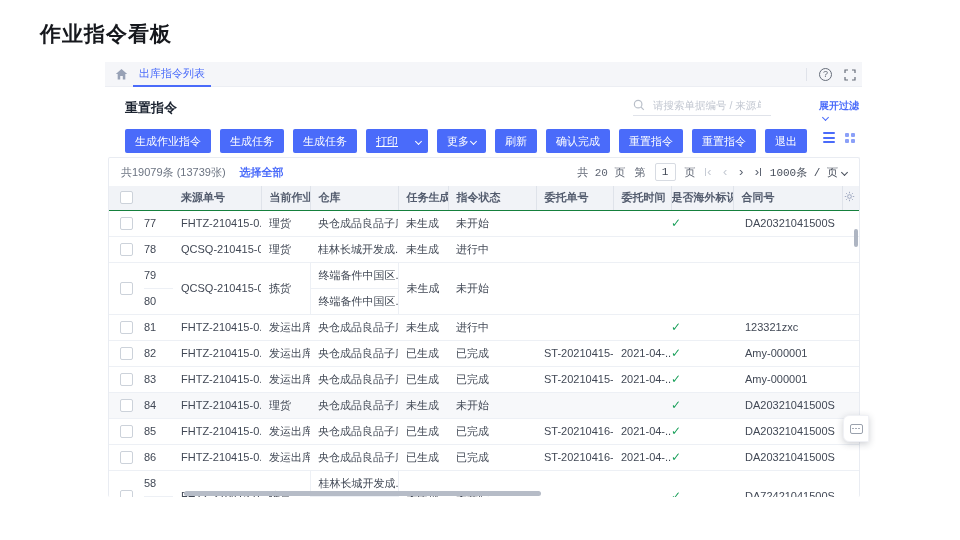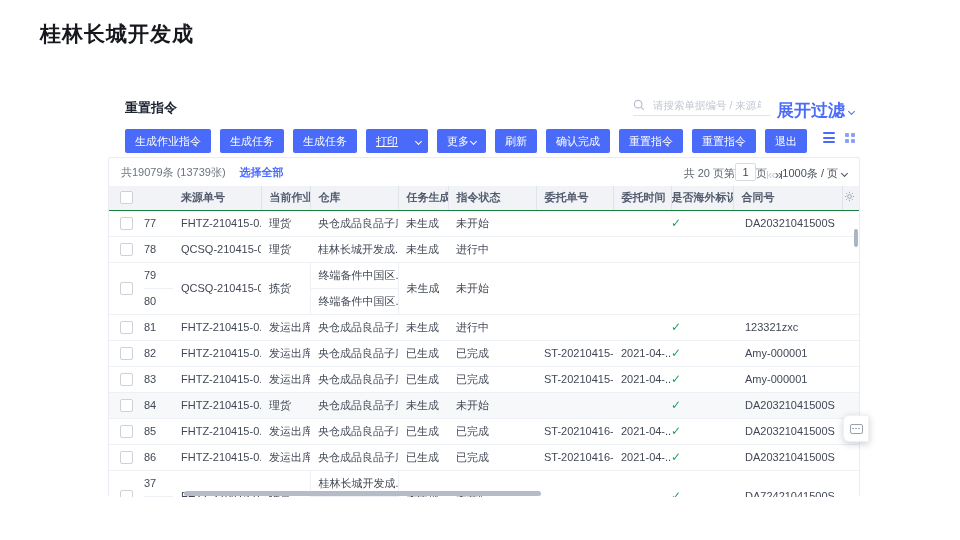--- a/index.html
+++ b/index.html
@@ -21,41 +21,41 @@
   .tb-right { position:absolute; right:6px; top:0; height:25px; display:flex; align-items:center; gap:12px; }
   .tb-div { width:1px; height:13px; background:#e0e3ea; }
   .help-ic { width:13px; height:13px; border:1px solid #666d79; border-radius:50%; color:#666d79; font-size:9px; line-height:11px; text-align:center; }
   .fs-ic { width:12px; height:12px; }
 
   
   .sec-title { position:absolute; left:20px; top:37px; font-size:13px; font-weight:bold; color:#1b2330; }
   .search { position:absolute; left:528px; top:36px; width:138px; display:flex; align-items:center; gap:6px; border-bottom:1px solid #e0e3ea; padding-bottom:3px; }
   .search input { border:none; outline:none; background:transparent; font-size:10.5px; color:#404755; width:112px; font-family:inherit; }
   .search input::placeholder { color:#c2c7d1; }
-  .filter-toggle { position:absolute; left:672px; top:37px; font-size:17px; color:#4a6bfa; font-weight:bold; cursor:pointer; }
+  .filter-toggle { position:absolute; left:714px; top:37px; font-size:10px; color:#4a6bfa; font-weight:bold; cursor:pointer; }
 
   .chev { display:inline-block; width:5px; height:5px; border-right:1.3px solid currentColor; border-bottom:1.3px solid currentColor; transform:rotate(45deg); margin-left:4px; vertical-align:2px; }
 
   
   .toolbar { position:absolute; left:20px; top:67px; height:21px; display:flex; }
   .btn { display:inline-flex; align-items:center; height:21px; padding:12px 10px; margin-right:9px; background:#4a6bfa; color:#fff; font-size:11px; border-radius:2px; cursor:pointer; white-space:nowrap; }
   .btn.split { padding-right:0;text-decoration:underline; }
   .btn .seg { display:flex; align-items:center; align-self:stretch; padding:0 7px 0 6px; margin-left:9px; background:rgba(15,30,110,0.18); border-left:1px solid rgba(255,255,255,0.35); border-radius:0 2px 2px 0; }
   .btn .seg .chev, .btn > .chev { margin-left:2px; }
   .view-toggles { position:absolute; left:718px; top:70px; display:flex; gap:10px; align-items:center; }
   .vt-list { width:12px; height:11px; display:flex; flex-direction:column; justify-content:space-between; cursor:pointer; }
   .vt-list i { height:2px; background:#4a6bfa; border-radius:1px; }
   .vt-grid { width:10px; height:10px; display:grid; grid-template-columns:4px 4px; grid-template-rows:4px 4px; gap:2px; cursor:pointer; }
   .vt-grid i { background:#8ba0f8; border-radius:1px; }
 
   
   .panel { position:absolute; left:3px; top:95px; width:752px; height:340px; border:1px solid #e9ecf2; border-bottom:none; border-radius:2px; background:#fff; overflow:hidden; }
   .list-bar { height:28px; display:flex; align-items:center; padding:0 12px; font-size:11px; color:#6b7381; }
   .select-all { color:#4a6bfa; font-weight:bold; margin-left:14px; cursor:pointer; }
-  .pag { margin-left:auto; display:flex; align-items:flex-end; color:#5d6472; }
+  .pag { margin-left:auto; display:flex; align-items:center; gap:9px; color:#5d6472;font-family:Liberation Mono, monospace; }
   .pag .pgbox { width:21px; height:18px; border:1px solid #d7dbe2; border-radius:2px; text-align:center; font-size:11px; color:#404755; outline:none; padding:0; background:#fff; font-family:inherit; }
   .navi { font-size:13px; line-height:1; color:#5d6472; cursor:pointer; letter-spacing:-1px; }
   .navi.dis { color:#c7ccd5; }
   .navi.first::before, .navi.last::after { content:""; display:inline-block; width:1px; height:8px; background:currentColor; }
   .psize { display:flex; align-items:center; color:#474e5b; cursor:pointer; }
 
   
   table { width:750px; border-collapse:collapse; table-layout:fixed; }
   thead th { background:#f1f3f7; height:24px; font-size:11px; font-weight:bold; color:#525b6d; text-align:left; padding:0 0 0 8px; border-bottom:1px solid #15803d; overflow:hidden; white-space:nowrap; }
   thead th.sep { border-right:1px solid #dfe3ea; }
@@ -70,24 +70,39 @@
   
   .vthumb { position:absolute; right:1px; top:71px; width:4px; height:18px; background:#aeb5c2; border-radius:2px; cursor:pointer; }
   .hthumb { position:absolute; left:75px; top:333px; width:357px; height:5px; background:#b6bcc7; border-radius:3px; cursor:pointer; }
   .fb { position:absolute; left:738px; top:353px; width:26px; height:27px; background:#fff; border:1px solid #f0f1f5; border-radius:6px 0 0 6px; box-shadow:0 2px 7px rgba(30,40,60,0.22); display:flex; align-items:center; justify-content:center; cursor:pointer; z-index:6; }
   .cm-ic { width:13px; height:10px; border:1px solid #9aa1ad; border-radius:2px; display:flex; align-items:center; justify-content:center; gap:1.5px; }
   .cm-ic i { width:1.5px; height:1.5px; background:#9aa1ad; border-radius:50%; }
 </style>
 </head>
 <body>
 
-<h1 class="page-title">桂林长城开发成</h1>
+<h1 class="page-title">作业指令看板</h1>
 
 <div class="app">
 
+  <div class="tabbar">
+    <svg class="home-ic" viewBox="0 0 16 16">
+        <path d="M8 1.2 15 7.4 H12.7 V14.3 H9.6 V9.8 H6.4 V14.3 H3.3 V7.4 H1 Z" fill="#98a2b6"></path>
+      </svg>
+    <div class="tab">
+      <span>出库指令列表</span>
+    </div>
+    <div class="tb-right">
+      <div class="tb-div"></div>
+      <div class="help-ic">?</div>
+      <svg class="fs-ic" viewBox="0 0 12 12" fill="none" stroke="#666d79" stroke-width="1.2">
+        <path d="M1 4 V1 H4 M8 1 H11 V4 M11 8 V11 H8 M4 11 H1 V8"></path>
+      </svg>
+    </div>
+  </div>
 
   <div class="sec-title">重置指令</div>
   <div class="search">
     <svg width="12" height="12" viewBox="0 0 14 14" fill="none" stroke="#b9bfc9" stroke-width="1.4">
         <circle cx="6" cy="6" r="4.4"></circle>
         <path d="M9.4 9.4 L12.6 12.6"></path>
       </svg>
     <input type="text" placeholder="请搜索单据编号 / 来源单号" style="">
   </div>
   <div class="filter-toggle">
@@ -345,21 +360,21 @@
             <td>ST-20210416-537</td>
             <td>2021-04-...</td>
             <td class="cen ok">✓</td>
             <td class="contract">DA20321041500S</td>
             <td></td>
           </tr>
           <tr>
             <td class="cen" rowspan="2">
               <div class="cb"></div>
             </td>
-            <td class="cen">37</td>
+            <td class="cen">58</td>
             <td rowspan="2">FHTZ-210415-0...</td>
             <td rowspan="2">拣货</td>
             <td class="boxed">桂林长城开发成...</td>
             <td rowspan="2">未生成</td>
             <td rowspan="2">未开始</td>
             <td rowspan="2"></td>
             <td rowspan="2"></td>
             <td class="cen ok" rowspan="2">✓</td>
             <td class="contract" rowspan="2">DA72421041500S</td>
             <td rowspan="2"></td>

